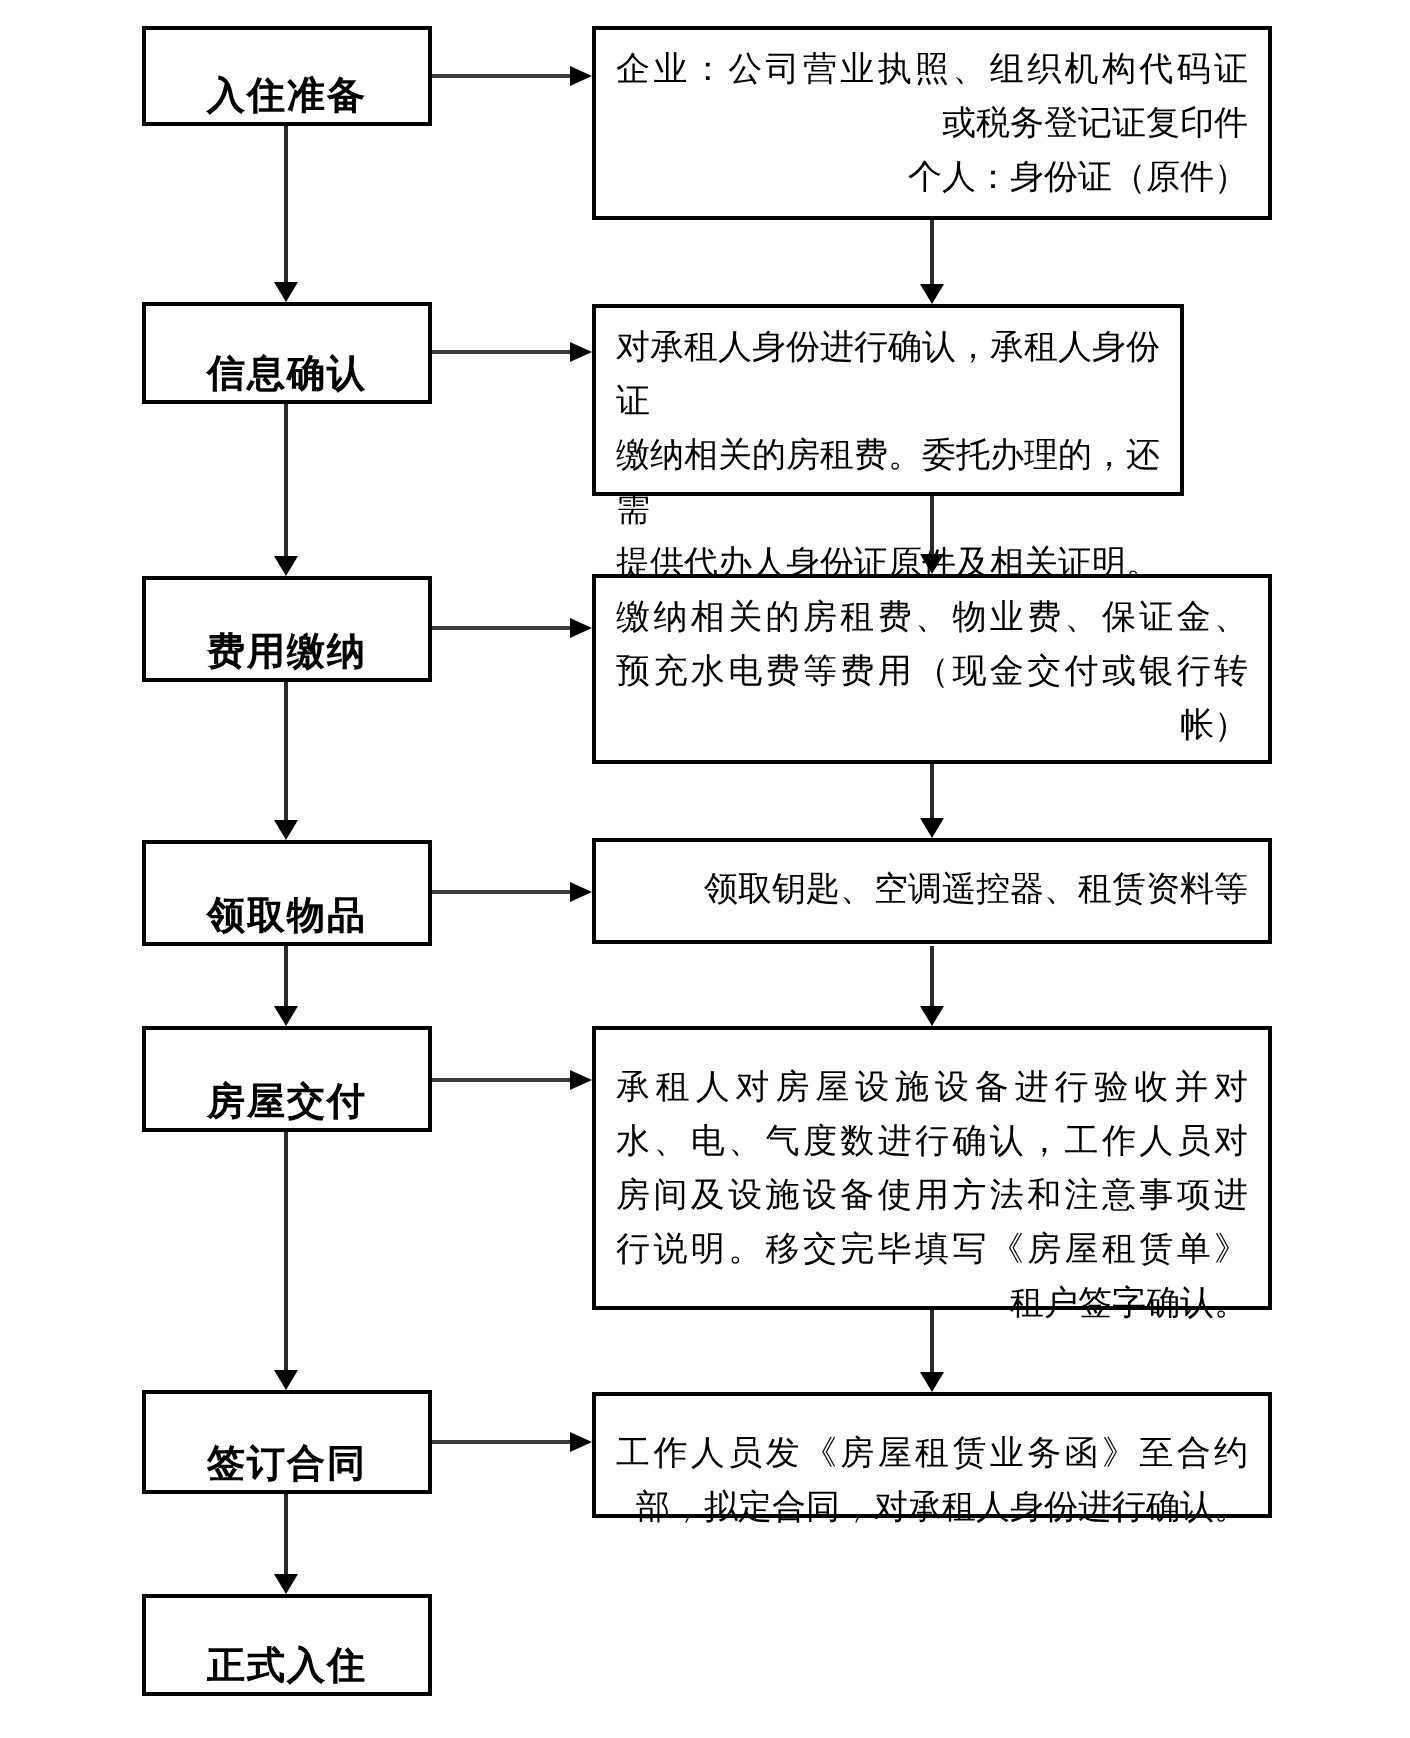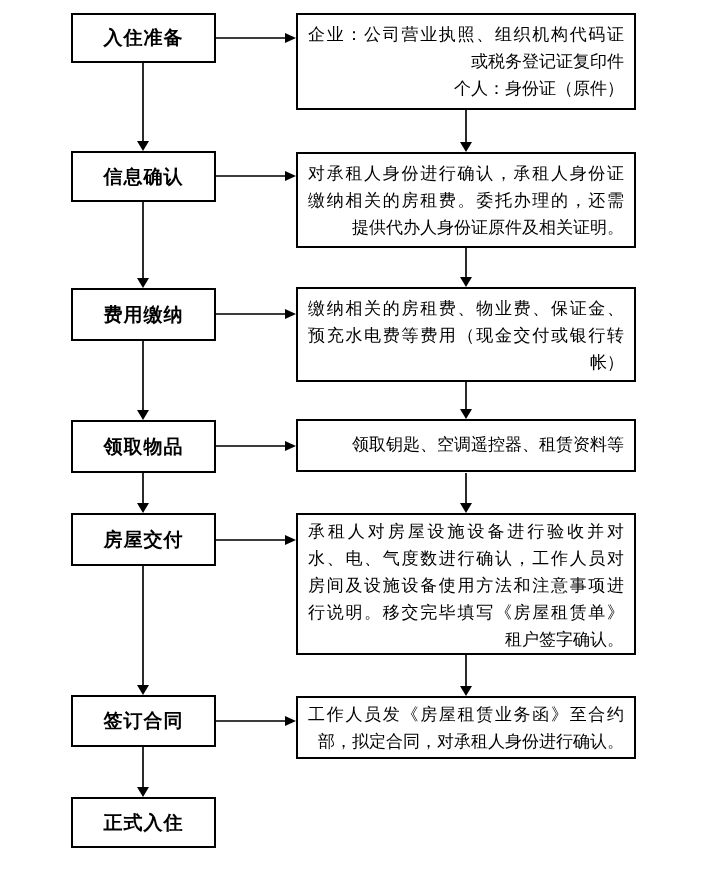--- a/index.html
+++ b/index.html
@@ -17,21 +17,21 @@
   }
   .box {
     position: absolute;
     box-sizing: border-box;
     border: 2px solid #000000;
     background: #ffffff;
     color: #000000;
   }
   .step {
     display: flex;
-    align-items: center;
+    align-items: flex-end;
     justify-content: center;
     font-size: 19px;
     font-weight: bold;
     letter-spacing: 1px;
   }
   .desc {
     font-size: 17px;
     font-weight: normal;
     padding: 6px 10px 0 10px;
   }
@@ -39,21 +39,21 @@
     line-height: 27px;
     text-align: right;
   }
   .desc .line.f {
     text-align: justify;
     text-align-last: justify;
   }
   .desc .line.indent {
     margin-left: 57px;
   }
-  .desc.pad-sm { padding-top: 3px; }
+  .desc.pad-sm { padding-top: 15px; }
   .desc.single { padding-top: 10px; }
   .hline {
     position: absolute;
     height: 2px;
     background: #3c3c3c;
   }
   .vline {
     position: absolute;
     width: 2px;
     background: #2b2b2b;
@@ -99,21 +99,21 @@
   <div class="box step" style="left:71px; top:797px; width:145px; height:51px;">
     <span>正式入住</span>
   </div>
 
   <div class="box desc" style="left:296px; top:13px; width:340px; height:97px;">
     <div class="line f">企业：公司营业执照、组织机构代码证</div>
     <div class="line indent">或税务登记证复印件</div>
     <div class="line">个人：身份证（原件）</div>
   </div>
 
-  <div class="box desc" style="left:296px; top:152px; width:340px; height:96px;">
+  <div class="box desc" style="left:296px; top:152px; width:296px; height:96px;">
     <div class="line f">对承租人身份进行确认，承租人身份证</div>
     <div class="line f">缴纳相关的房租费。委托办理的，还需</div>
     <div class="line">提供代办人身份证原件及相关证明。</div>
   </div>
 
   <div class="box desc" style="left:296px; top:287px; width:340px; height:95px;">
     <div class="line f">缴纳相关的房租费、物业费、保证金、</div>
     <div class="line f">预充水电费等费用（现金交付或银行转</div>
     <div class="line">帐）</div>
   </div>

